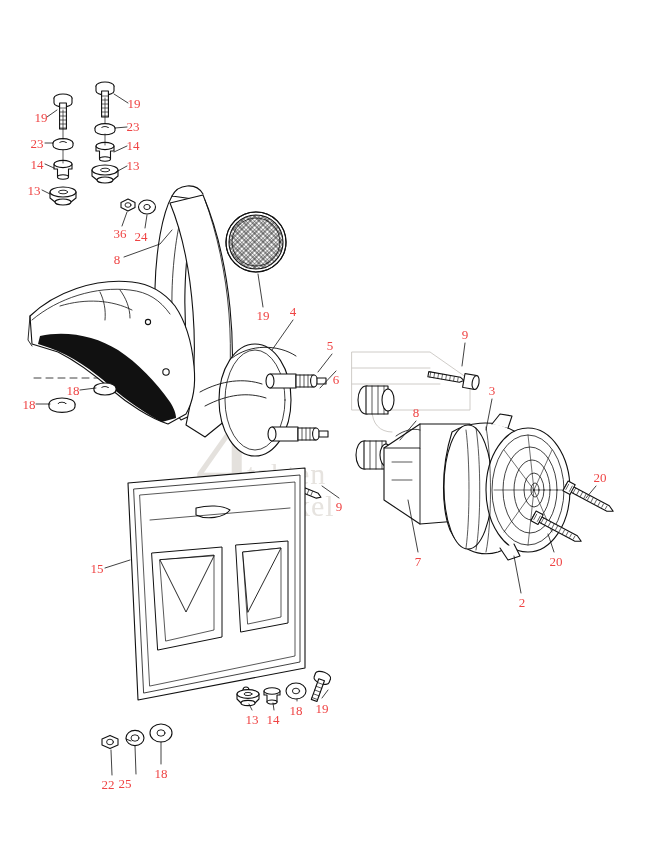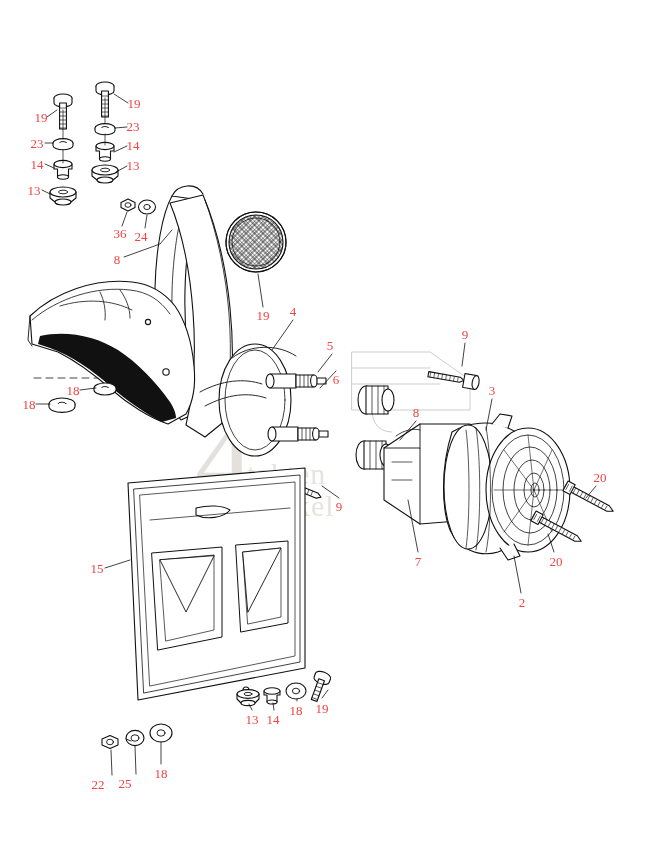--- a/index.html
+++ b/index.html
@@ -437,18 +437,18 @@
       <div class="callout" style="left: 339px; top: 506px;">9</div>
       <div class="callout" style="left: 418px; top: 561px;">7</div>
       <div class="callout" style="left: 522px; top: 602px;">2</div>
       <div class="callout" style="left: 600px; top: 477px;">20</div>
       <div class="callout" style="left: 556px; top: 561px;">20</div>
       <div class="callout" style="left: 97px; top: 568px;">15</div>
       <div class="callout" style="left: 252px; top: 719px;">13</div>
       <div class="callout" style="left: 273px; top: 719px;">14</div>
       <div class="callout" style="left: 296px; top: 710px;">18</div>
       <div class="callout" style="left: 322px; top: 708px;">19</div>
-      <div class="callout" style="left: 98px; top: 784px;">22</div>
+      <div class="callout" style="left: 108px; top: 784px;">22</div>
       <div class="callout" style="left: 125px; top: 783px;">25</div>
       <div class="callout" style="left: 161px; top: 773px;">18</div>
     </div>
 
 </div>
 
 </body></html>

